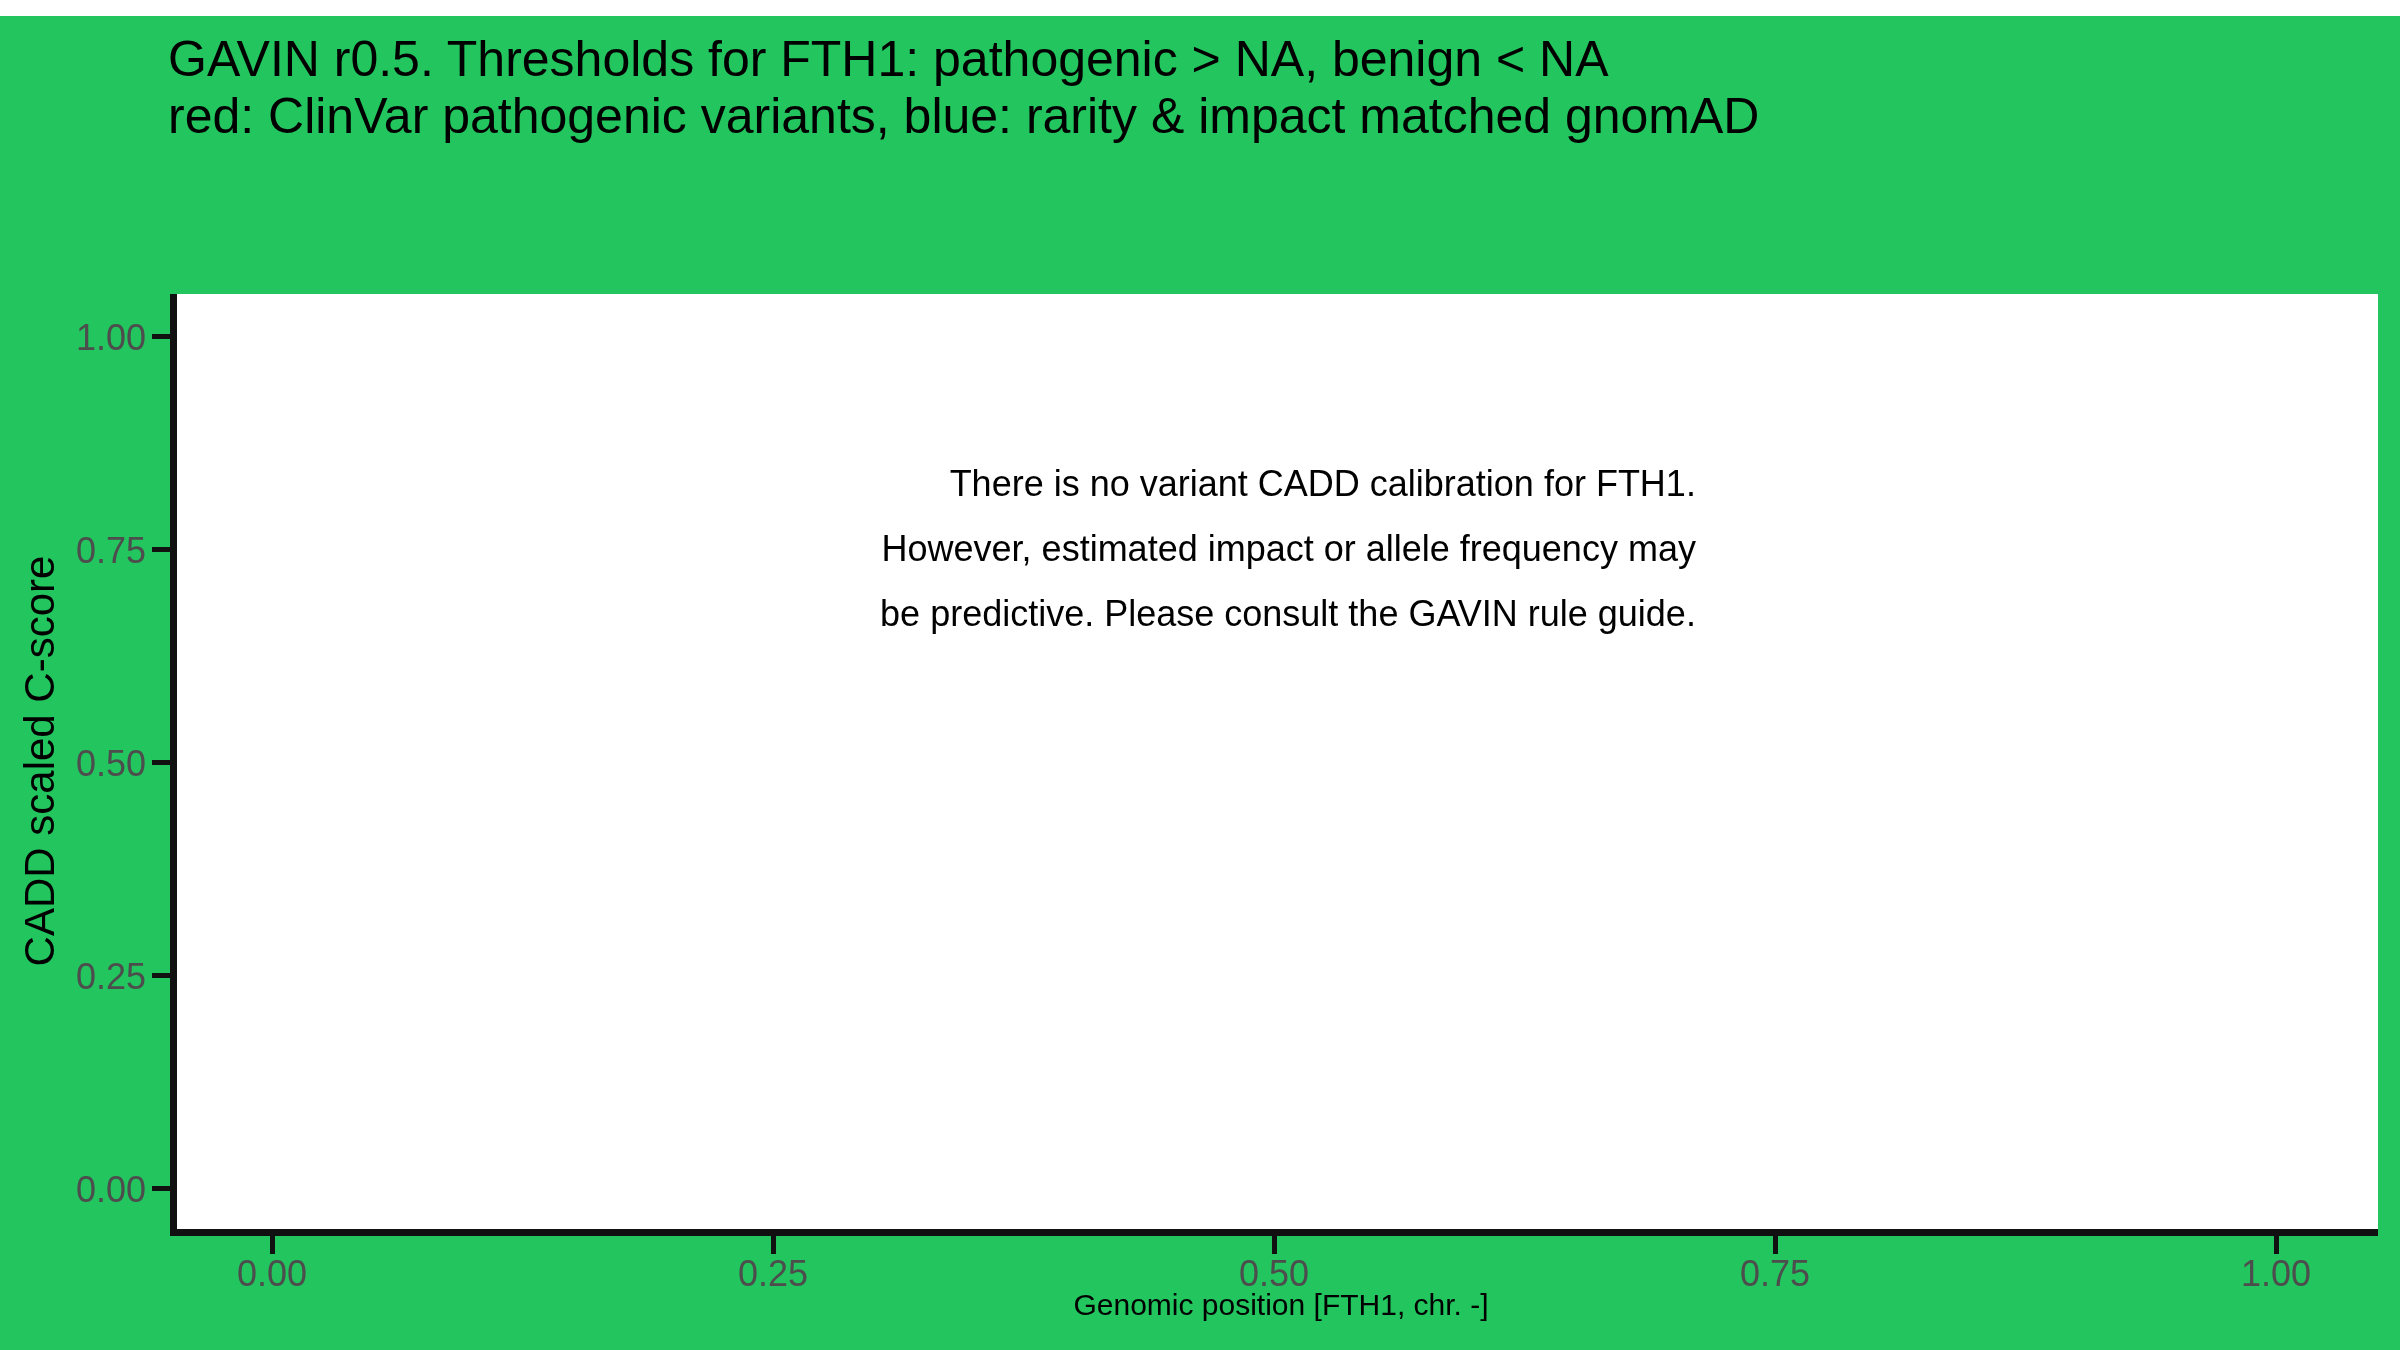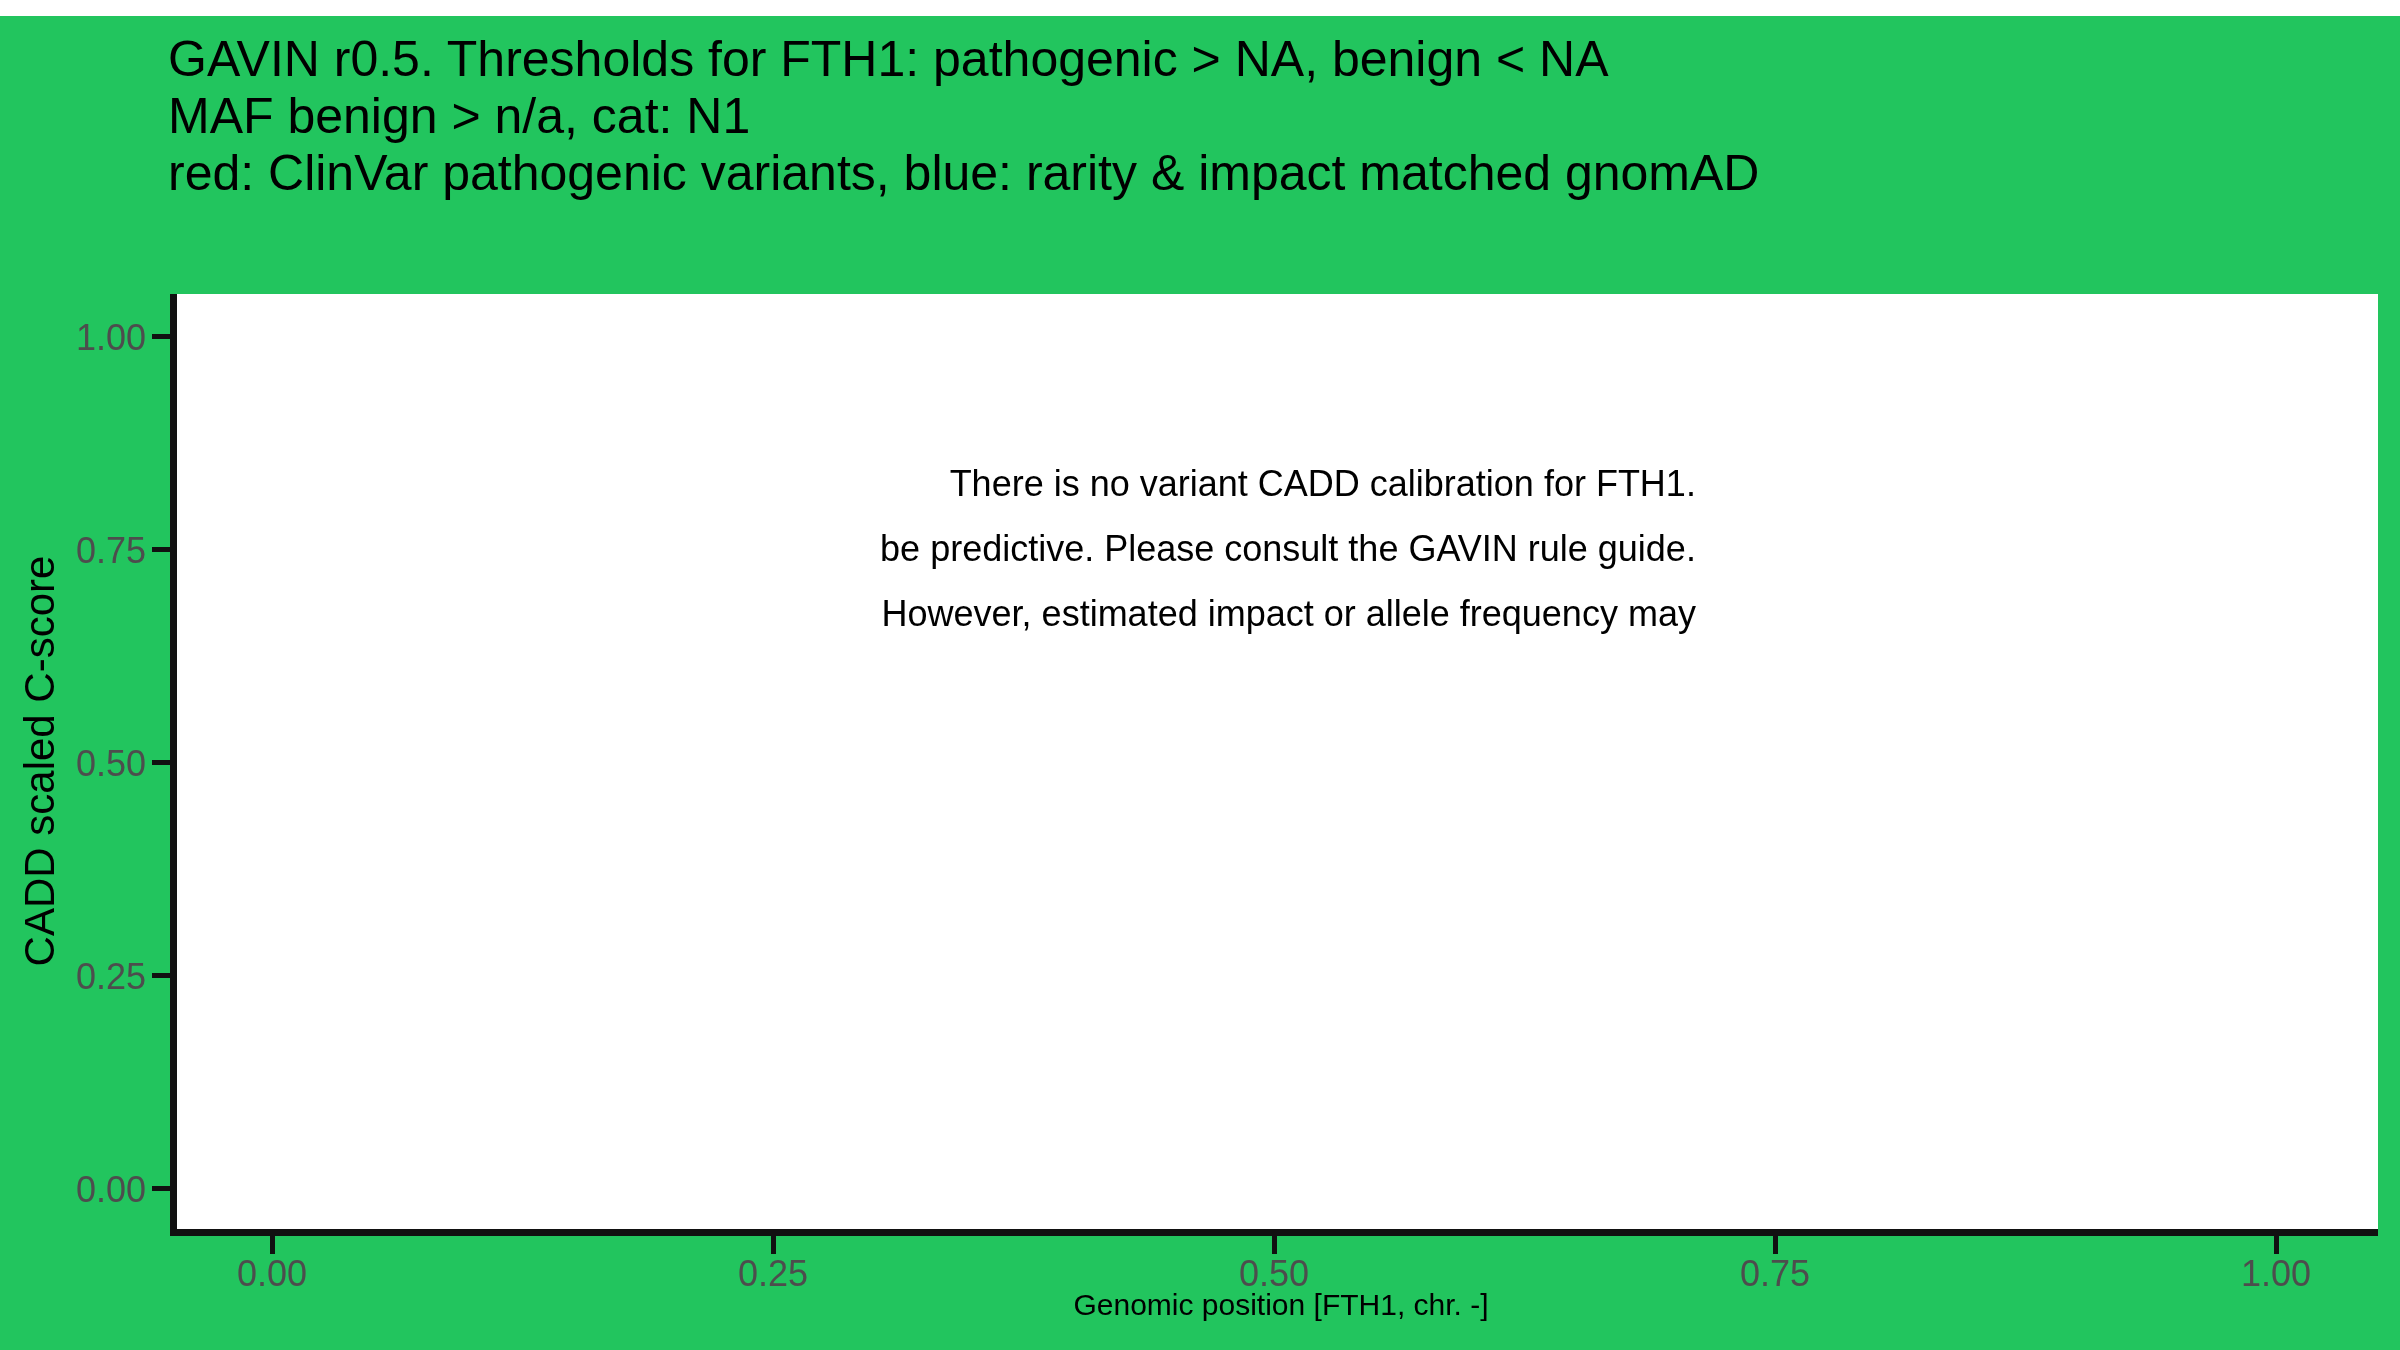--- a/index.html
+++ b/index.html
@@ -128,21 +128,20 @@
     white-space: nowrap;
   }
 </style>
 </head>
 <body>
 
 <div class="page">
 
   <div class="chart-title">
     <div>GAVIN r0.5. Thresholds for FTH1: pathogenic &gt; NA, benign &lt; NA</div>
-    <div>MAF benign &gt; n/a, cat: N1</div>
     <div>red: ClinVar pathogenic variants, blue: rarity &amp; impact matched gnomAD</div>
   </div>
 
   <div class="y-axis-title">CADD scaled C-score</div>
 
   <div class="panel">
     <span class="ytick-mark ym0"></span>
     <span class="ytick-mark ym1"></span>
     <span class="ytick-mark ym2"></span>
     <span class="ytick-mark ym3"></span>
@@ -150,22 +149,22 @@
 
     <span class="xtick-mark xm0"></span>
     <span class="xtick-mark xm1"></span>
     <span class="xtick-mark xm2"></span>
     <span class="xtick-mark xm3"></span>
     <span class="xtick-mark xm4"></span>
   </div>
 
   <div class="annotation">
     <div>There is no variant CADD calibration for FTH1.</div>
+    <div>However, estimated impact or allele frequency may</div>
     <div>be predictive. Please consult the GAVIN rule guide.</div>
-    <div>However, estimated impact or allele frequency may</div>
   </div>
 
   <div class="ytick-label yl0">1.00</div>
   <div class="ytick-label yl1">0.75</div>
   <div class="ytick-label yl2">0.50</div>
   <div class="ytick-label yl3">0.25</div>
   <div class="ytick-label yl4">0.00</div>
 
   <div class="xtick-label xl0">0.00</div>
   <div class="xtick-label xl1">0.25</div>

